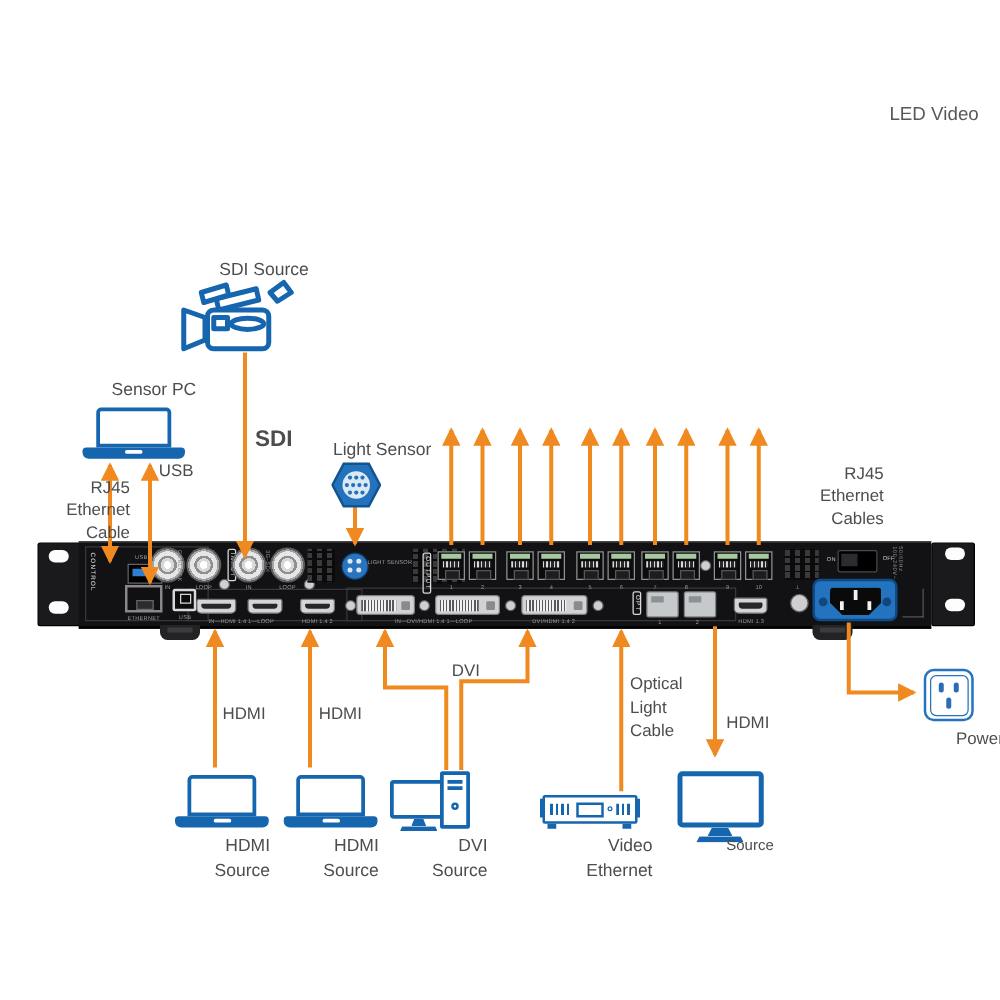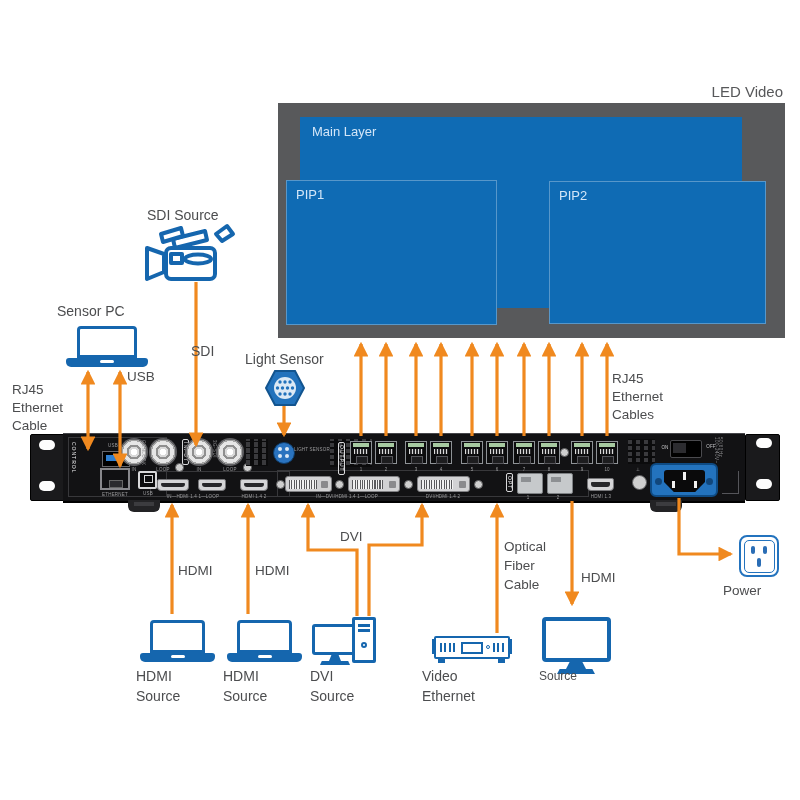--- a/index.html
+++ b/index.html
@@ -1,20 +1,20 @@
 <!DOCTYPE html>
 <html><head>
 <meta charset="utf-8">
 <style>
   html,body{margin:0;padding:0;background:#fff;}
   #canvas{position:relative;width:800px;height:800px;background:#fff;overflow:hidden;
           font-family:"Liberation Sans","DejaVu Sans",sans-serif;}
   .abs{position:absolute;}
   .lbl{position:absolute;color:#4c4d4f;font-size:13.5px;line-height:18px;white-space:pre-line;z-index:3;}
-  .ctr{text-align:left;}
+  .ctr{text-align:right;}
   
   #led-gray{left:278px;top:103px;width:507px;height:235px;background:#58595b;z-index:0;}
   .bluerect{position:absolute;background:#0f6bb4;}
   .bluelabel{position:absolute;color:#d3e6f8;font-size:13px;}
   
   #device{left:30px;top:433px;width:748px;height:67px;z-index:1;}
   .ear{position:absolute;top:1px;width:33px;height:65px;background:#1a1a1c;border:1px solid #000;border-radius:2px;}
   .hole{position:absolute;width:16px;height:10px;background:#fdfdfd;border-radius:5px;}
   #body{position:absolute;left:33px;top:0;width:682px;height:67px;background:#121214;
         border-top:1px solid #46464a;border-bottom:2px solid #000;}
@@ -52,31 +52,20 @@
   .lap-notch{position:absolute;left:50%;top:2px;width:14px;height:3px;margin-left:-7px;background:#fff;border-radius:2px;}
   .clip{position:absolute;top:500px;width:32px;height:12px;background:#232325;border-radius:0 0 6px 6px;z-index:1;}
   .clip i{position:absolute;left:6px;top:2px;right:6px;height:4px;background:#3c3c3f;display:block;}
   .icon{z-index:2;}
 </style>
 </head>
 <body>
 
 <div id="canvas">
 
-  <div class="abs" id="led-gray">
-    <div class="bluerect" style="left:22px;top:14px;width:442px;height:191px;">
-      <div class="bluelabel" style="left:12px;top:7px;">Main Layer</div>
-    </div>
-    <div class="bluerect" style="left:8px;top:77px;width:211px;height:145px;border:1px solid rgba(255,255,255,0.3);box-sizing:border-box;">
-      <div class="bluelabel" style="left:9px;top:6px;">PIP1</div>
-    </div>
-    <div class="bluerect" style="left:271px;top:78px;width:217px;height:143px;border:1px solid rgba(255,255,255,0.3);box-sizing:border-box;">
-      <div class="bluelabel" style="left:9px;top:6px;">PIP2</div>
-    </div>
-  </div>
   <div class="lbl" style="left:683px;top:83px;width:100px;text-align:right;font-size:15px;color:#57585a;">LED Video</div>
 
   <div class="abs" id="device">
     <div class="ear" style="left:0;">
       <div class="hole" style="left:8px;top:5px;"></div>
       <div class="hole" style="left:8px;top:46px;"></div>
     </div>
     <div id="body">
 
       <div class="frame" style="left:5px;top:3px;width:97px;height:58px;"></div>
@@ -380,29 +369,29 @@
     <div class="abs" style="left:18px;top:23px;width:4px;height:9px;background:#2a6db5;border-radius:2px;"></div>
   </div>
 
   <div class="lbl ctr" style="left:57px;top:302px;width:100px;font-size:14px;">Sensor PC</div>
   <div class="lbl ctr" style="left:147px;top:206px;width:100px;font-size:14px;">SDI Source</div>
   <div class="lbl ctr" style="left:245px;top:350px;width:100px;font-size:14px;">Light Sensor</div>
   <div class="lbl ctr" style="left:12px;top:381px;width:92px;">RJ45
 Ethernet
 Cable</div>
   <div class="lbl" style="left:127px;top:368px;width:50px;">USB</div>
-  <div class="lbl" style="left:191px;top:342px;width:40px;font-size:14px;">SDI</div>
+  <div class="lbl" style="left:204px;top:342px;width:40px;font-size:18px;font-weight:bold;">SDI</div>
   <div class="lbl ctr" style="left:612px;top:370px;width:95px;">RJ45
 Ethernet
 Cables</div>
   <div class="lbl" style="left:178px;top:562px;width:45px;">HDMI</div>
   <div class="lbl" style="left:255px;top:562px;width:45px;">HDMI</div>
   <div class="lbl ctr" style="left:340px;top:528px;width:44px;">DVI</div>
   <div class="lbl" style="left:504px;top:537px;width:70px;line-height:19px;">Optical
-Fiber
+Light
 Cable</div>
   <div class="lbl" style="left:581px;top:569px;width:45px;">HDMI</div>
   <div class="lbl ctr" style="left:136px;top:666px;width:80px;font-size:14px;line-height:20px;">HDMI
 Source</div>
   <div class="lbl ctr" style="left:223px;top:666px;width:80px;font-size:14px;line-height:20px;">HDMI
 Source</div>
   <div class="lbl ctr" style="left:310px;top:666px;width:80px;font-size:14px;line-height:20px;">DVI
 Source</div>
   <div class="lbl ctr" style="left:422px;top:666px;width:100px;font-size:14px;line-height:20px;">Video
 Ethernet</div>

